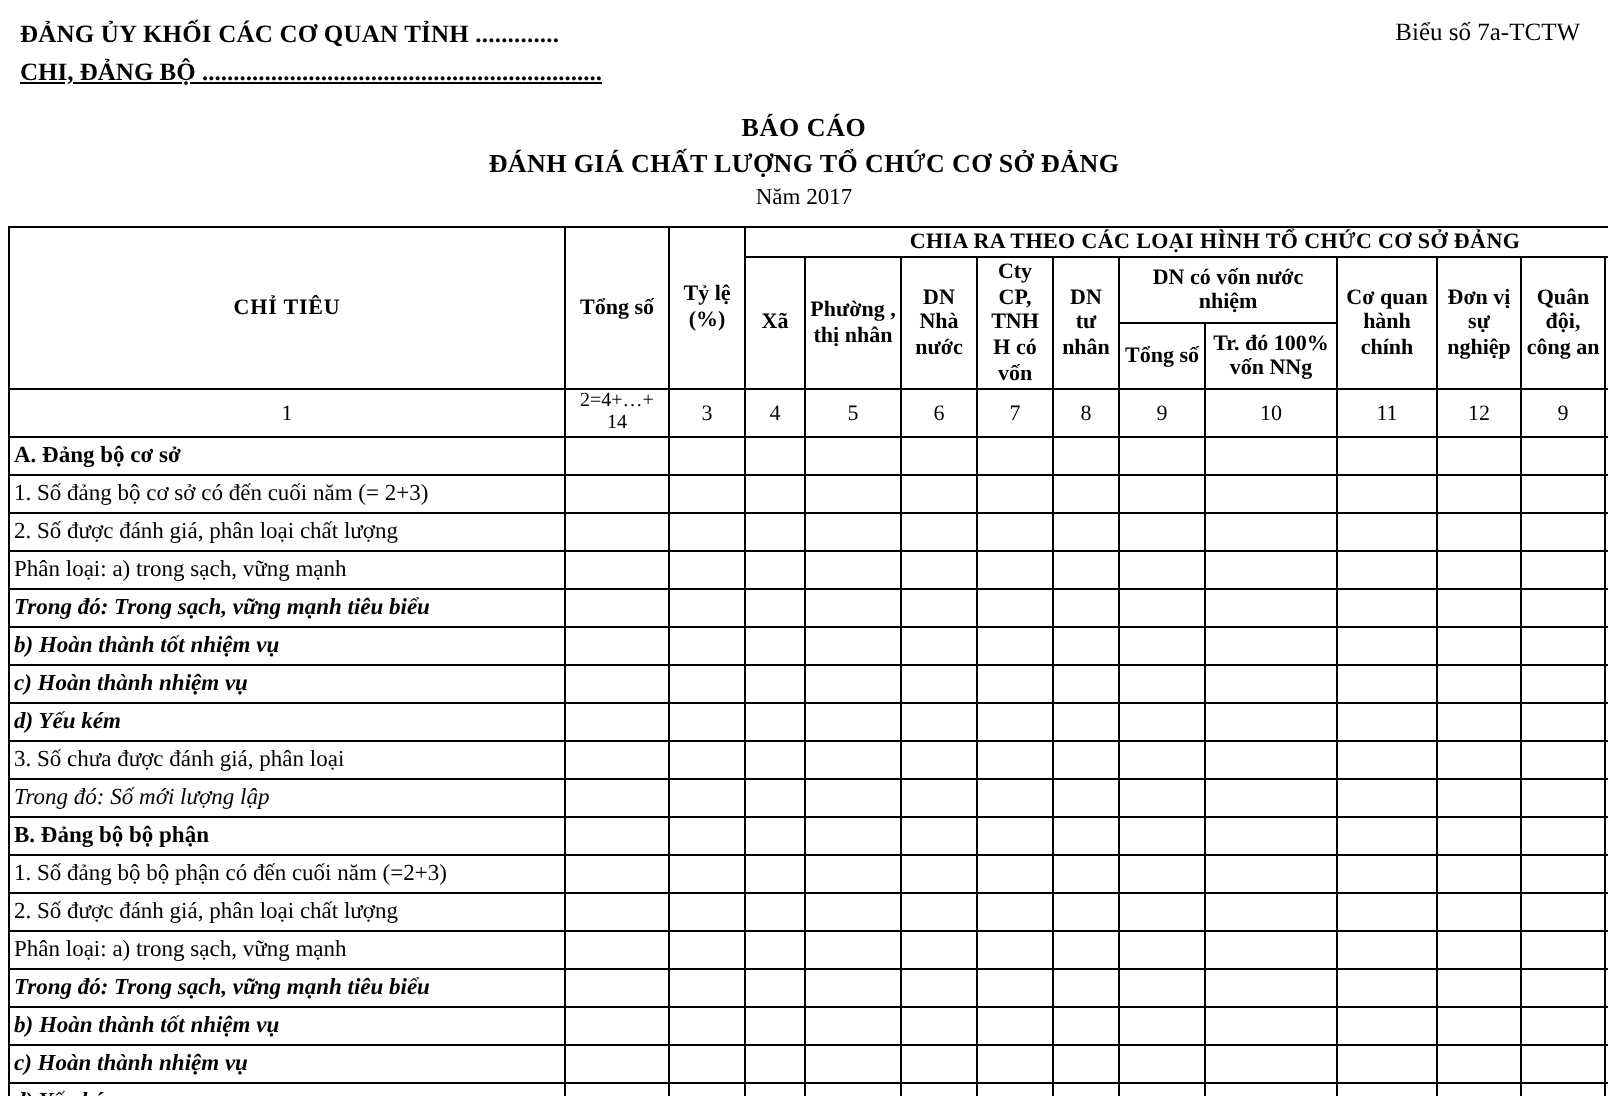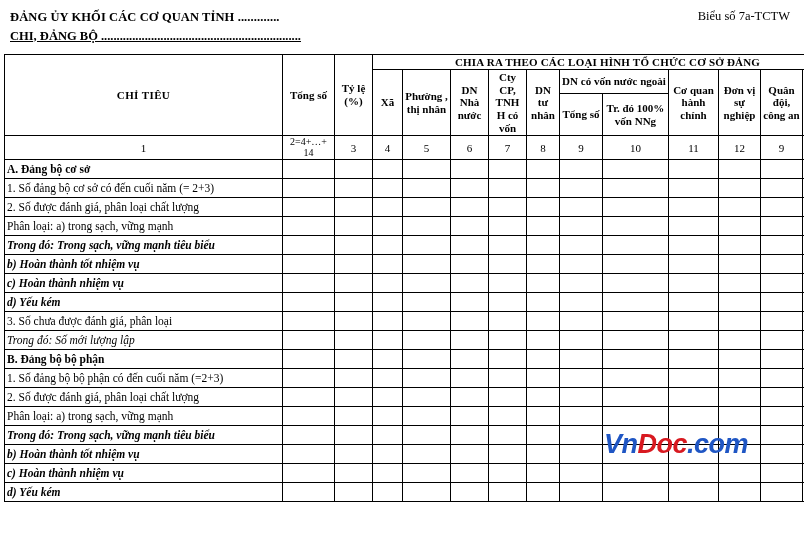--- a/index.html
+++ b/index.html
@@ -169,20 +169,25 @@
 <div class="page">
 
   <div class="top-row">
     <div class="org-block">
       <div class="org-line-1">ĐẢNG ỦY KHỐI CÁC CƠ QUAN TỈNH .............</div>
       <div class="org-line-2">CHI, ĐẢNG BỘ ................................................................</div>
     </div>
     <div class="form-code">Biểu số 7a-TCTW</div>
   </div>
 
+  <div class="title-block">
+    <div class="title-main">BÁO CÁO</div>
+    <div class="title-sub">ĐÁNH GIÁ CHẤT LƯỢNG TỔ CHỨC CƠ SỞ ĐẢNG</div>
+    <div class="title-year">Năm 2017</div>
+  </div>
 
   <div class="table-wrap">
     <table class="report">
       <colgroup>
         <col style="width:278px">
         <col style="width:52px">
         <col style="width:38px">
         <col style="width:30px">
         <col style="width:48px">
         <col style="width:38px">
@@ -201,21 +206,21 @@
           <th rowspan="3">Tổng số</th>
           <th rowspan="3">Tỷ lệ (%)</th>
           <th colspan="11" class="hdr-span">CHIA RA THEO CÁC LOẠI HÌNH TỔ CHỨC CƠ SỞ ĐẢNG</th>
         </tr>
         <tr>
           <th rowspan="2">Xã</th>
           <th rowspan="2">Phường , thị nhân</th>
           <th rowspan="2">DN Nhà nước</th>
           <th rowspan="2">Cty CP, TNH H có vốn</th>
           <th rowspan="2">DN tư nhân</th>
-          <th colspan="2">DN có vốn nước ngoài</th>
+          <th colspan="2">DN có vốn nước nhiệm</th>
           <th rowspan="2">Cơ quan hành chính</th>
           <th rowspan="2">Đơn vị sự nghiệp</th>
           <th rowspan="2">Quân đội, công an</th>
           <th rowspan="2">Loại hình khác</th>
         </tr>
         <tr>
           <th>Tổng số</th>
           <th>Tr. đó 100% vốn NNg</th>
         </tr>
         <tr class="numrow">
@@ -521,17 +526,14 @@
             <td class="data"></td>
             <td class="data"></td>
             <td class="data"></td>
             <td class="data"></td>
             <td class="data"></td>
           </tr>
         </tbody>
     </table>
   </div>
 
-  <div class="watermark">
-    <span class="wm-vn">Vn</span><span class="wm-doc">Doc</span><span class="wm-com">.com</span>
-  </div>
 
 </div>
 
 </body></html>

